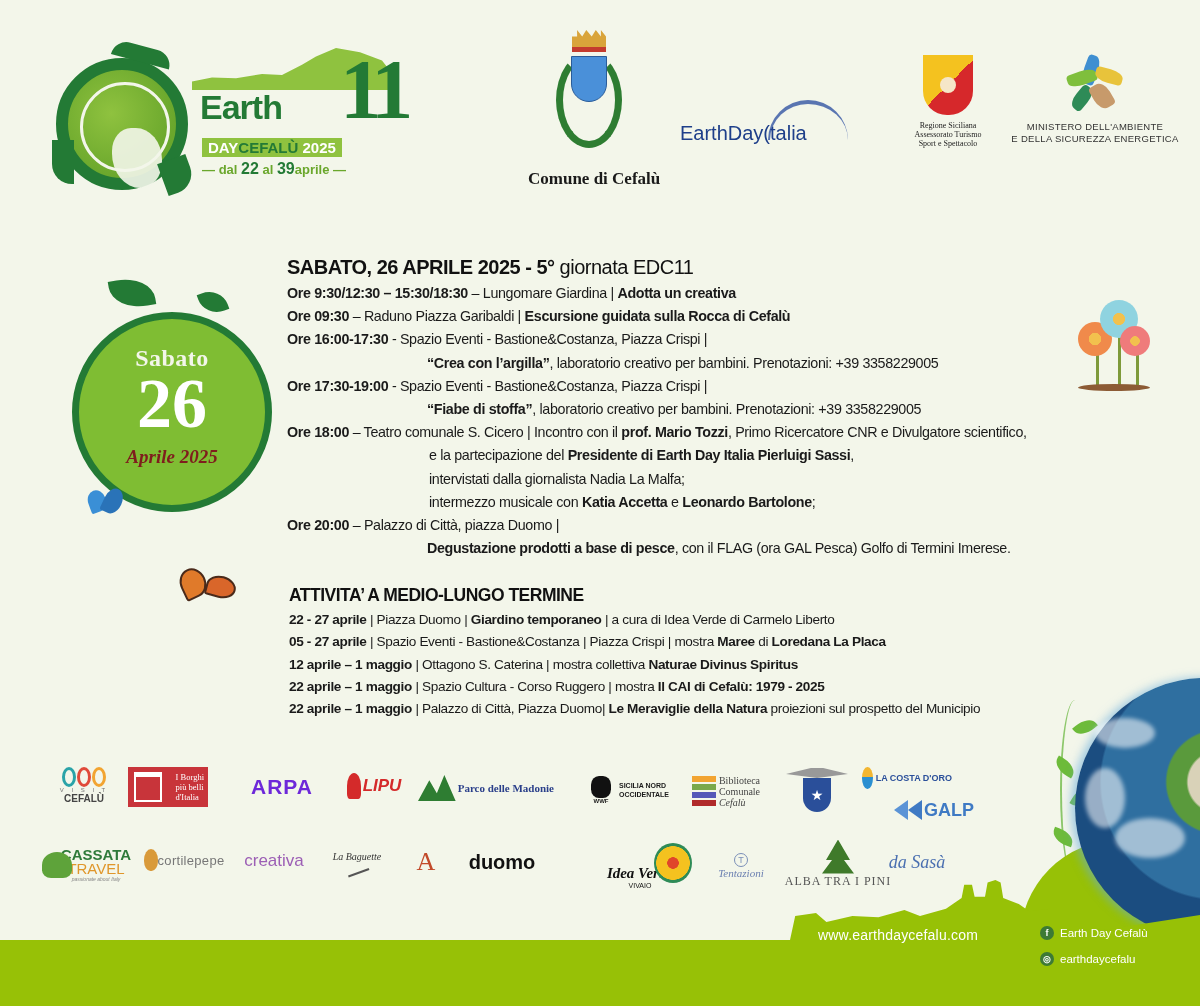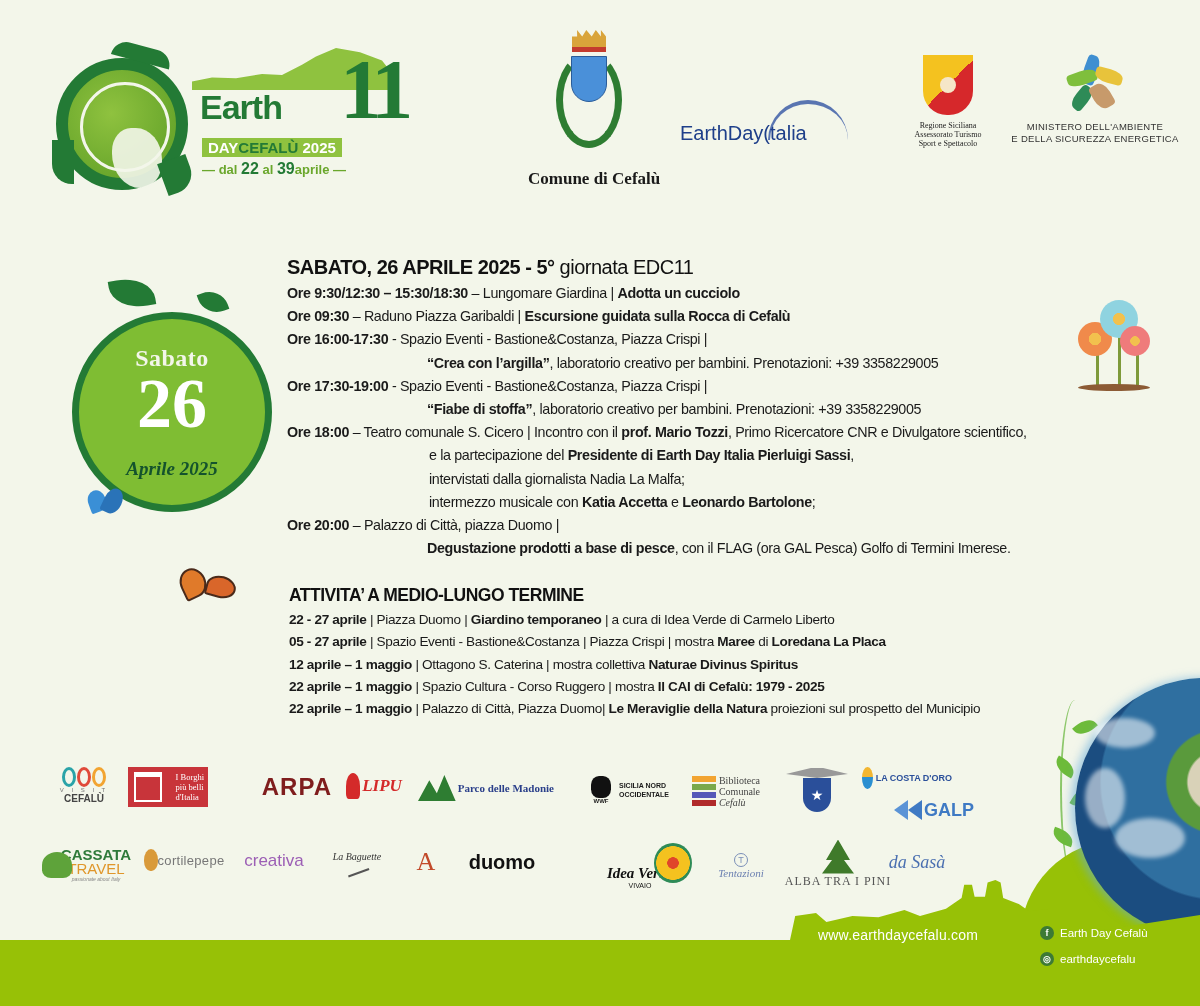--- a/index.html
+++ b/index.html
@@ -44,21 +44,21 @@
   .star { position: relative; width: 56px; height: 56px; margin: 0 auto; }
   .star span { position: absolute; width: 22px; height: 22px; border-radius: 4px 50% 4px 50%; }
   .ministero-text { font-size: 9.5px; color: #333; letter-spacing: .3px; margin-top: 10px; line-height: 12px; }
 
   
   .badge-area { position: absolute; left: 60px; top: 260px; width: 230px; height: 280px; }
   .leaf { position: absolute; background: #237a35; border-radius: 0 80% 0 80%; }
   .badge { position: absolute; left: 12px; top: 52px; width: 200px; height: 200px; border-radius: 50%; background: #7fbd33; border: 7px solid #237a35; text-align: center; }
   .badge-day { color: #f3f6ea; font-family: "Liberation Serif", serif; font-weight: 900; font-size: 24px; margin-top: 26px; letter-spacing: .5px; }
   .badge-num { color: #fff; font-family: "Liberation Serif", serif; font-weight: 900; font-size: 70px; line-height: 64px; }
-  .badge-month { color: #14532d; font-family: "Liberation Serif", serif; font-weight: 900; font-style: italic; font-size: 19px; margin-top: 22px; }
+  .badge-month { color: #7f1d1d; font-family: "Liberation Serif", serif; font-weight: 900; font-style: italic; font-size: 19px; margin-top: 10px; }
   .bfly-wing { position: absolute; border-radius: 50% 50% 50% 10%; }
 
   
   .program { position: absolute; left: 287px; top: 256px; width: 880px; font-family: "Liberation Sans", sans-serif; font-stretch: condensed; }
   .prog-title { font-size: 20px; font-weight: 700; color: #111; letter-spacing: -.5px; margin-bottom: 3px; }
   .prog-title .light { font-weight: 400; }
   .row { font-size: 14.3px; line-height: 23.2px; white-space: nowrap; letter-spacing: -.35px; color: #1a1a1a; }
   .row b { font-weight: 700; }
   .indent1 { padding-left: 140px; }
   .indent2 { padding-left: 142px; }
@@ -173,21 +173,21 @@
 <div style="position:absolute;left:180px;top:568px;width:58px;height:44px;">
   <div class="bfly-wing" style="left:0;top:0;width:26px;height:30px;background:#e07a2a;border:2px solid #4a2a1a;transform:rotate(-25deg);"></div>
   <div class="bfly-wing" style="left:26px;top:8px;width:30px;height:22px;background:#d9662a;border:2px solid #4a2a1a;transform:rotate(15deg);"></div>
 </div>
 
 <div class="program">
   <div class="prog-title">
     <span>SABATO, 26 APRILE 2025 - 5°</span><span class="light"> giornata EDC11</span>
   </div>
 
-  <div class="row"><b>Ore 9:30/12:30 – 15:30/18:30</b><span> – Lungomare Giardina | </span><b>Adotta un cucciolo</b></div>
+  <div class="row"><b>Ore 9:30/12:30 – 15:30/18:30</b><span> – Lungomare Giardina | </span><b>Adotta un creativa</b></div>
   <div class="row"><b>Ore 09:30</b><span> – Raduno Piazza Garibaldi | </span><b>Escursione guidata sulla Rocca di Cefalù</b></div>
   <div class="row"><b>Ore 16:00-17:30</b><span> - Spazio Eventi - Bastione&amp;Costanza, Piazza Crispi |</span></div>
   <div class="row indent1"><b>“Crea con l’argilla”</b><span>, laboratorio creativo per bambini. Prenotazioni: +39 3358229005</span></div>
   <div class="row"><b>Ore 17:30-19:00</b><span> - Spazio Eventi - Bastione&amp;Costanza, Piazza Crispi |</span></div>
   <div class="row indent1"><b>“Fiabe di stoffa”</b><span>, laboratorio creativo per bambini. Prenotazioni: +39 3358229005</span></div>
   <div class="row"><b>Ore 18:00</b><span> – Teatro comunale S. Cicero | Incontro con il </span><b>prof. Mario Tozzi</b><span>, Primo Ricercatore CNR e Divulgatore scientifico,</span></div>
   <div class="row indent2"><span>e la partecipazione del </span><b>Presidente di Earth Day Italia Pierluigi Sassi</b><span>,</span></div>
   <div class="row indent2"><span>intervistati dalla giornalista Nadia La Malfa;</span></div>
   <div class="row indent2"><span>intermezzo musicale con </span><b>Katia Accetta</b><span> e </span><b>Leonardo Bartolone</b><span>;</span></div>
   <div class="row"><b>Ore 20:00</b><span> – Palazzo di Città, piazza Duomo |</span></div>
@@ -241,25 +241,25 @@
 
   <div class="sp" style="left:128px;top:767px;width:80px;height:40px;background:#c8343a;color:#fff;font-family:'Liberation Serif',serif;font-size:8.5px;line-height:10px;justify-content:flex-end;padding-right:4px;">
     <div style="position:absolute;left:6px;top:5px;width:28px;height:30px;border:2px solid #fff;border-top-width:5px;"></div>
     <div style="text-align:left;">
       <div>I Borghi</div>
       <div>più belli</div>
       <div>d'Italia</div>
     </div>
   </div>
 
-  <div class="sp" style="left:232px;top:774px;width:100px;height:26px;font-size:24px;font-weight:700;color:#7f1d1d;letter-spacing:1px;justify-content:flex-end;">
+  <div class="sp" style="left:232px;top:774px;width:100px;height:26px;font-size:21px;font-weight:700;color:#6d28d9;letter-spacing:1px;">
     <span>ARPA</span>
   </div>
 
-  <div class="sp" style="left:344px;top:766px;width:60px;height:40px;font-size:17px;font-weight:900;color:#d42a2a;font-style:italic;font-family:Liberation Serif, serif;">
+  <div class="sp" style="left:344px;top:766px;width:60px;height:40px;font-size:17px;font-weight:900;color:#d42a2a;font-style:italic;">
     <span style="display:inline-block;width:14px;height:26px;background:#d42a2a;border-radius:50% 50% 20% 20%;margin-right:2px;"></span>
     <span>LIPU</span>
   </div>
 
   <div class="sp" style="left:418px;top:770px;width:136px;height:36px;">
     <div style="width:44px;height:26px;background:#2e7d32;clip-path:polygon(0 100%,30% 20%,50% 70%,70% 0,100% 100%);"></div>
     <span style="font-family:'Liberation Serif',serif;font-size:11px;color:#2a3f8a;font-weight:700;margin-left:2px;">Parco delle Madonie</span>
   </div>
 
   <div class="sp" style="left:580px;top:770px;width:100px;height:40px;">

